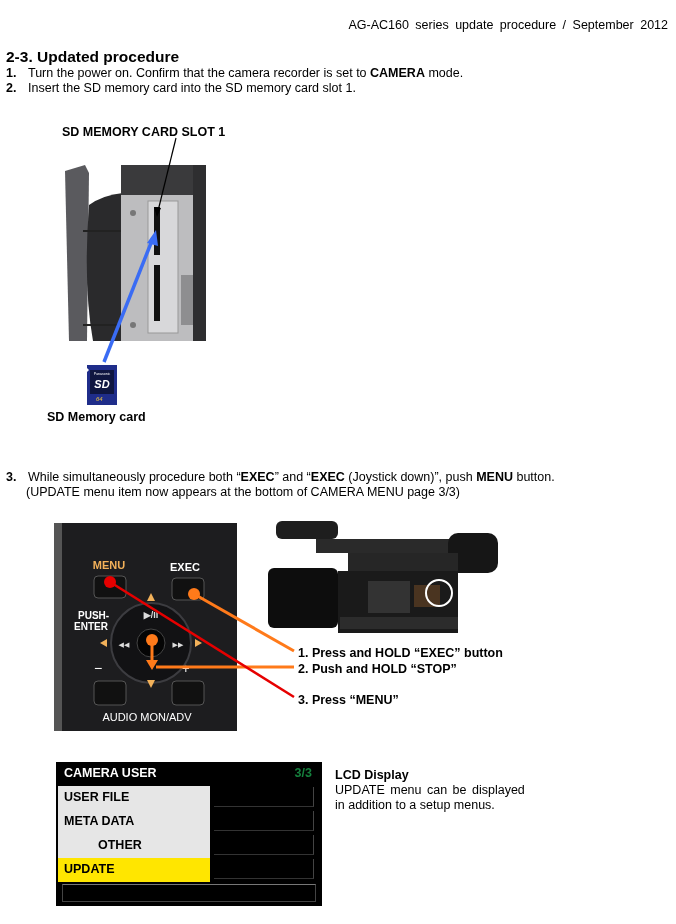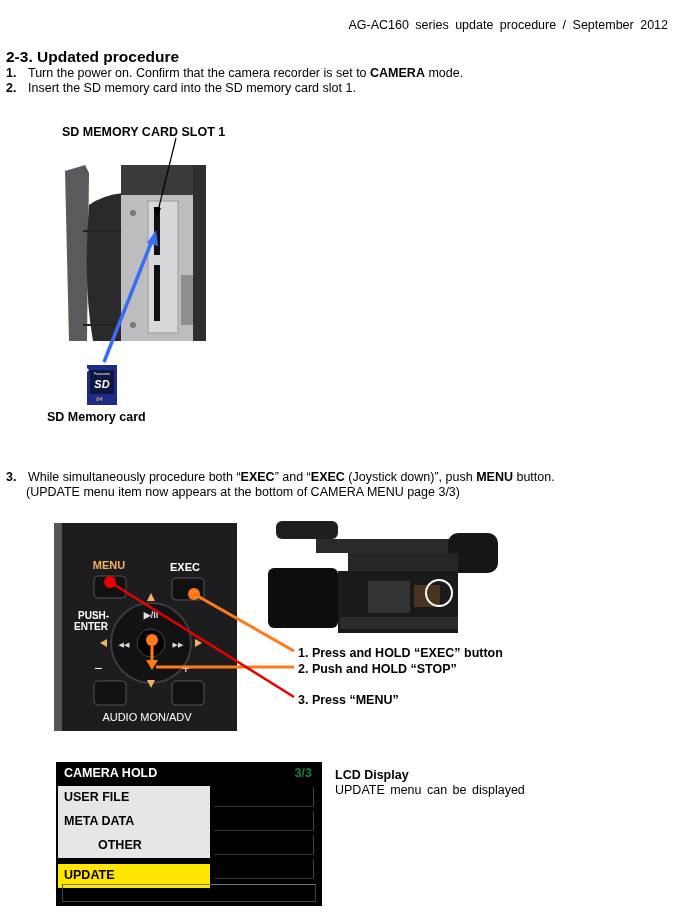--- a/index.html
+++ b/index.html
@@ -19,21 +19,21 @@
   .sdcard { left:86px; top:364px; width:32px; height:42px; }
   
   .panel { left:54px; top:523px; width:183px; height:208px; background:#1d1d1f; overflow:hidden; }
   .camera { left:268px; top:513px; width:240px; height:124px; }
   
   .lcd { left:56px; top:762px; width:266px; height:144px; background:#000; }
   .lcd-title { position:absolute; left:8px; top:4px; color:#fff; font-weight:bold; font-size:12.5px; }
   .lcd-page { position:absolute; right:10px; top:4px; color:#15803d; font-weight:bold; font-size:12.5px; }
   .lcd-row { position:absolute; left:2px; width:152px; height:24px; background:#e6e6e6;
              font-weight:bold; font-size:12.5px; line-height:22px; padding-left:6px; box-sizing:border-box; }
-  .lcd-row.sel { background:#ffe600;margin-top:6px; }
+  .lcd-row.sel { background:#ffe600; }
   .lcd-val { position:absolute; left:158px; width:100px; height:20px; border-right:1px solid #444; border-bottom:1px solid #333; box-sizing:border-box; }
   .lcd-foot { position:absolute; left:6px; top:122px; width:254px; height:18px; border:1px solid #444; border-top-color:#777; box-sizing:border-box; }
 </style>
 </head>
 <body>
 
 <div class="abs hdr">AG-AC160 series update procedure / September 2012</div>
 <div class="abs sec-title">2-3. Updated procedure</div>
 
 <div class="abs step" style="top:66px;">
@@ -137,29 +137,30 @@
   <line x1="156" y1="167" x2="294" y2="167" stroke="#ff7a1a" stroke-width="3"></line>
   <line x1="110" y1="82" x2="294" y2="197" stroke="#e60000" stroke-width="2.5"></line>
   <circle cx="110" cy="82" r="6" fill="#e60000"></circle>
 </svg>
 
 <div class="abs lbl" style="left:298px; top:646px;">1. Press and HOLD “EXEC” button</div>
 <div class="abs lbl" style="left:298px; top:662px;">2. Push and HOLD “STOP”</div>
 <div class="abs lbl" style="left:298px; top:693px;">3. Press “MENU”</div>
 
 <div class="abs lcd">
-  <div class="lcd-title">CAMERA HOLD</div>
+  <div class="lcd-title">CAMERA USER</div>
   <div class="lcd-page">3/3</div>
   <div class="lcd-row" style="top:24px;">USER FILE</div>
   <div class="lcd-val" style="top:25px;"></div>
   <div class="lcd-row" style="top:48px;">META DATA</div>
   <div class="lcd-val" style="top:49px;"></div>
   <div class="lcd-row" style="top:72px;padding-left:40px;">OTHER FUNCTIONS</div>
   <div class="lcd-val" style="top:73px;"></div>
   <div class="lcd-row sel" style="top:96px;">UPDATE</div>
   <div class="lcd-val" style="top:97px;"></div>
   <div class="lcd-foot"></div>
 </div>
 
 <div class="abs note" style="left:335px; top:768px;">
   <b>LCD Display</b>
   <div style="word-spacing:2px;">UPDATE menu can be displayed</div>
+  <div>in addition to a setup menus.</div>
 </div>
 
 </body></html>

